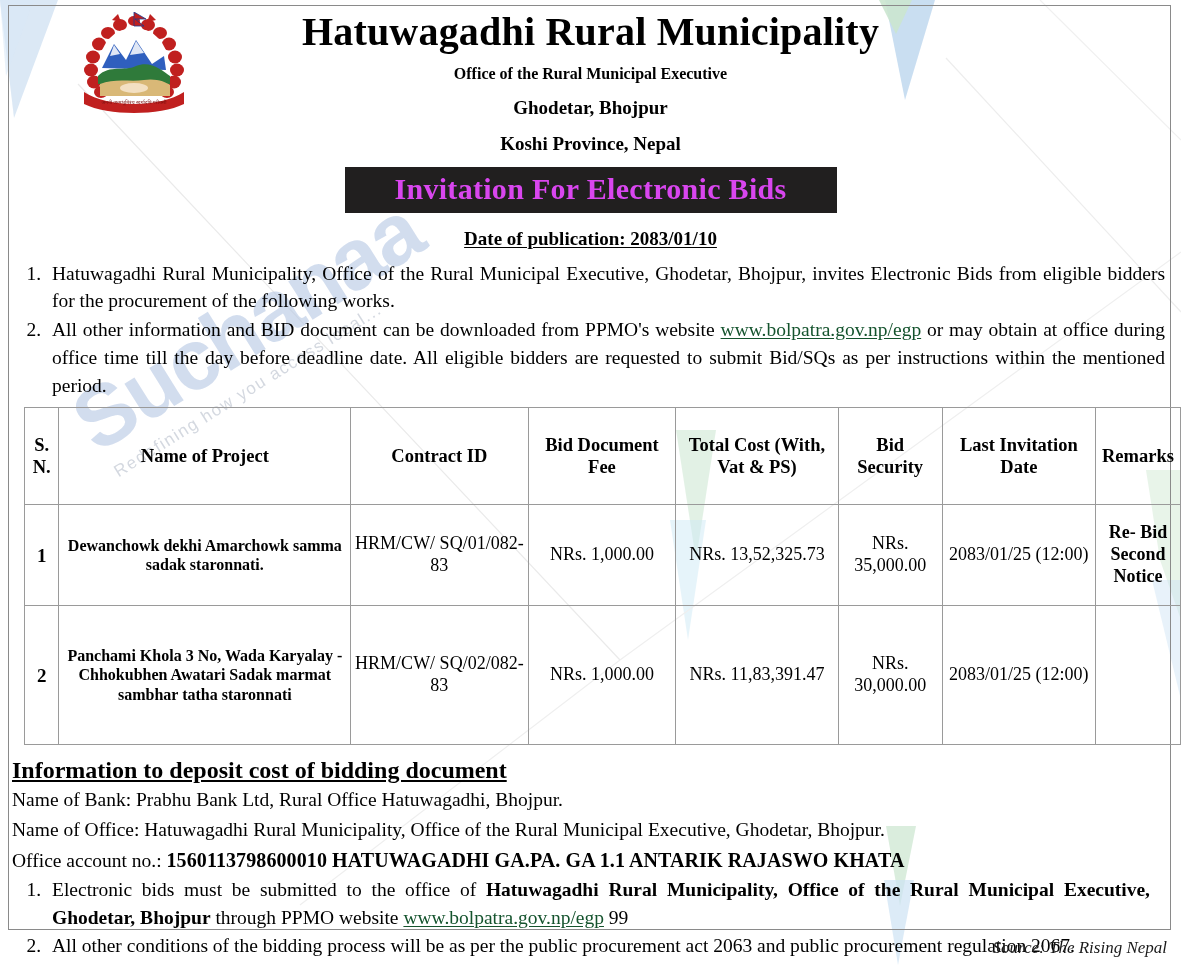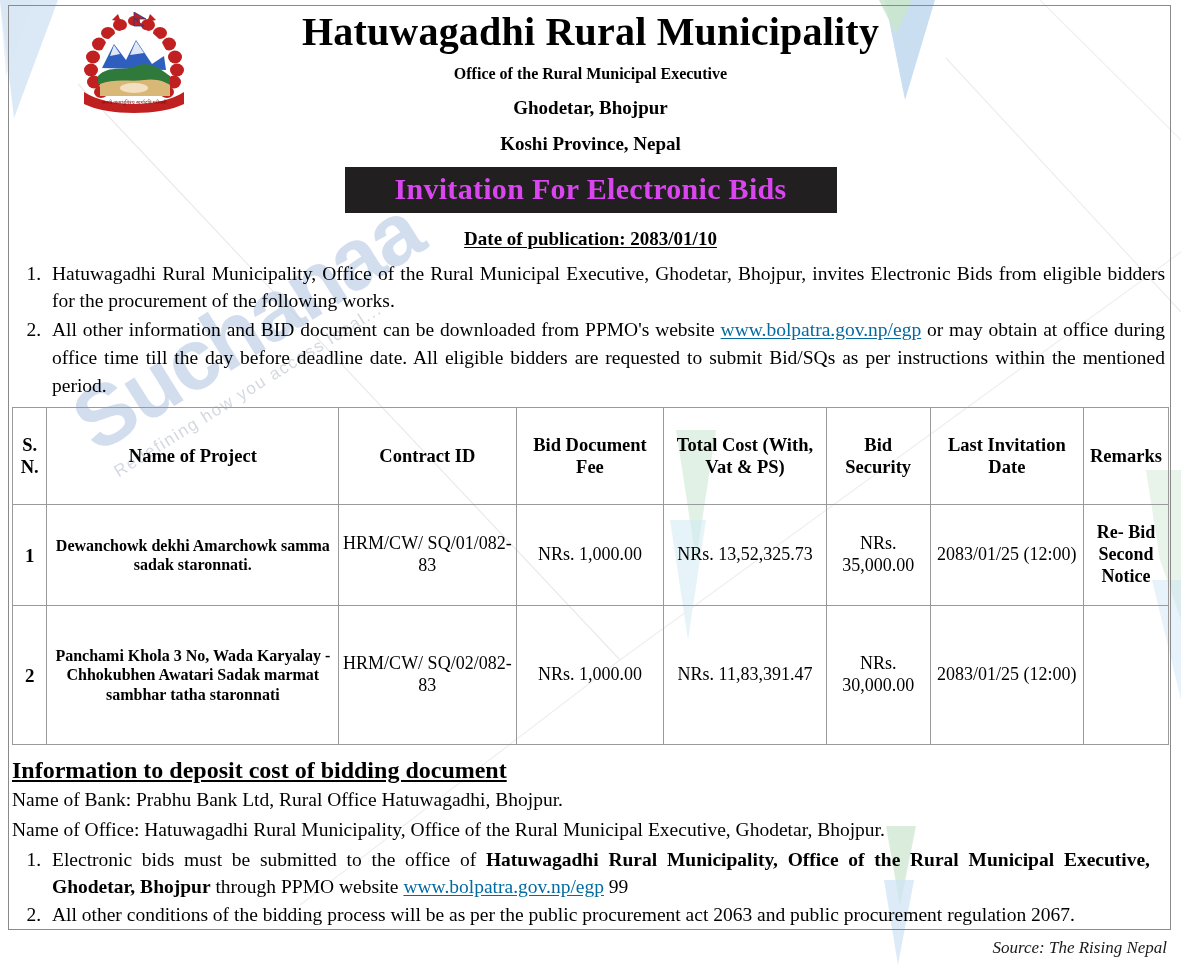--- a/index.html
+++ b/index.html
@@ -143,30 +143,31 @@
     text-align: justify;
   }
   ol.intro li {
     margin-bottom: 1px;
     padding-left: 6px;
   }
   ol.intro li::marker { font-weight: normal; }
   .ulink {
     text-decoration: underline;
     text-underline-offset: 2px;
-    color: #0369a1;
+    color: #14532d;
   }
 
   
   table.bids {
     width: 100%;
     border-collapse: collapse;
     margin-top: 8px;
     font-size: 18px;
     table-layout: fixed;
+    margin-left: 12px;
   }
   table.bids th, table.bids td {
     border: 1px solid #9a9a9a;
     text-align: center;
     vertical-align: middle;
     padding: 4px 3px;
     line-height: 1.22;
   }
   table.bids thead th {
     font-weight: bold;
@@ -369,20 +370,21 @@
           <td>NRs. 30,000.00</td>
           <td>2083/01/25 (12:00)</td>
           <td class="remarks"></td>
         </tr>
       </tbody>
     </table>
 
     <div class="deposit-title">Information to deposit cost of bidding document</div>
     <div class="deposit-line">Name of Bank: Prabhu Bank Ltd, Rural Office Hatuwagadhi, Bhojpur.</div>
     <div class="deposit-line">Name of Office: Hatuwagadhi Rural Municipality, Office of the Rural Municipal Executive, Ghodetar, Bhojpur.</div>
+    <div class="deposit-line"><span>Office account no.: </span><span class="acct-strong">1560113798600010 HATUWAGADHI GA.PA. GA 1.1 ANTARIK RAJASWO KHATA</span></div>
 
     <ol class="footnotes">
       <li>
         <span>Electronic bids must be submitted to the office of </span><span class="bold">Hatuwagadhi Rural Municipality, Office of the Rural Municipal Executive, Ghodetar, Bhojpur</span><span> through PPMO website </span><a class="ulink" href="#">www.bolpatra.gov.np/egp</a><span> 99</span>
       </li>
       <li>
         <span>All other conditions of the bidding process will be as per the public procurement act 2063 and public procurement regulation 2067.</span>
       </li>
     </ol>
 

